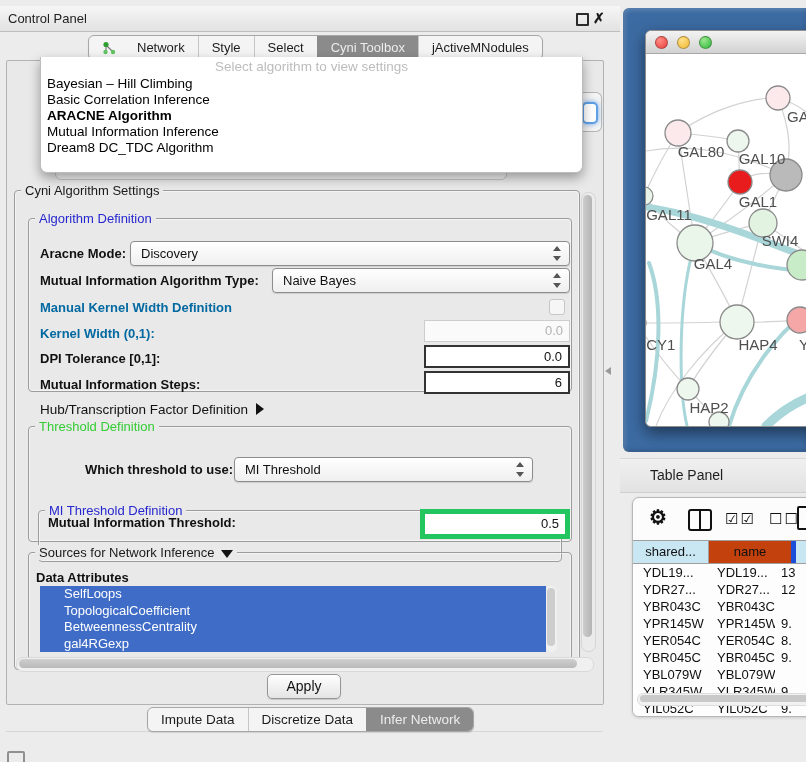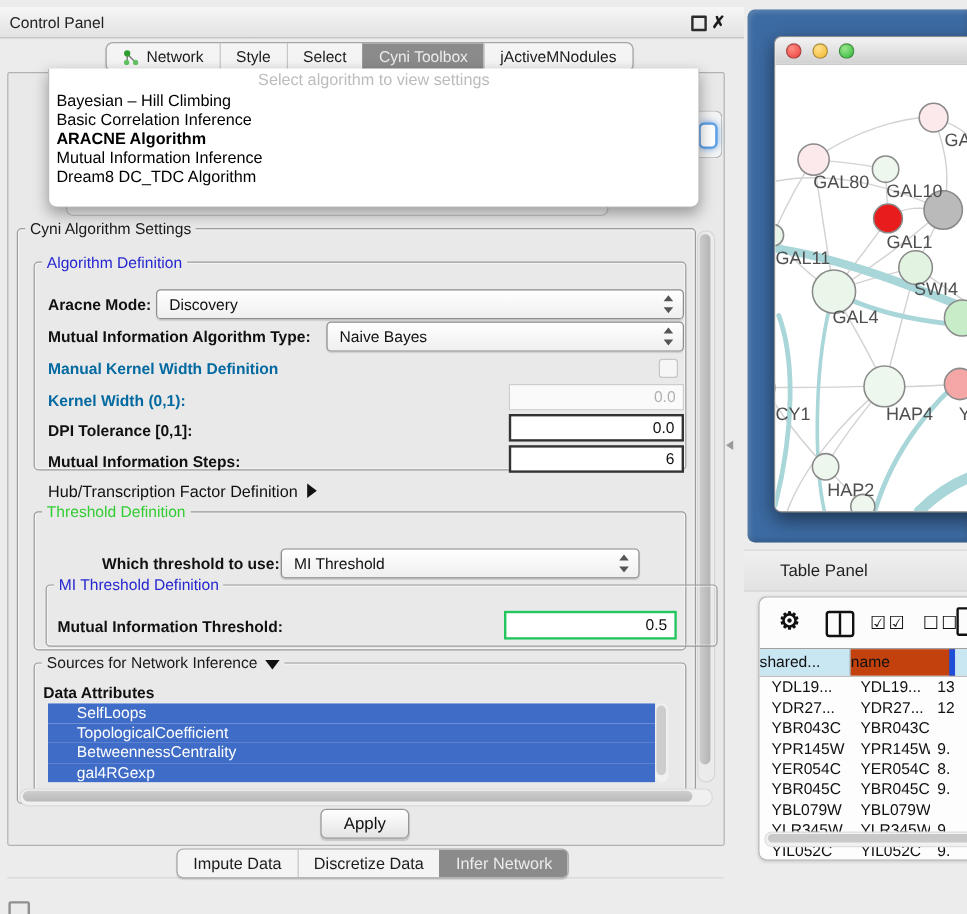--- a/index.html
+++ b/index.html
@@ -9,21 +9,21 @@
 
   
   .titlebar{left:0;top:6px;width:620px;height:25px;background:linear-gradient(#f6f6f6,#e2e2e2);
             border-bottom:1px solid #bdbdbd;}
   .titlebar .title{position:absolute;left:8px;top:0;line-height:25px;font-size:13px;color:#222;}
   .float-icon{position:absolute;left:576px;top:7px;width:9px;height:9px;border:2px solid #2b2b2b;border-radius:1px;}
   .close-icon{position:absolute;left:593px;top:4px;font-size:14px;font-weight:bold;color:#1a1a1a;}
 
   .seg-bar{display:flex;height:23px;background:#f4f4f4;border:1px solid #a6a6a6;border-radius:6px;
            overflow:hidden;box-shadow:0 1px 1px rgba(0,0,0,.12);}
-  .seg{padding:0 13px;line-height:23px;font-size:13px;color:#1c1c1c;border-left:1px solid #c6c6c6;white-space:nowrap;display:flex;align-items:center;gap:6px;}
+  .seg{padding:0 13px;line-height:23px;font-size:13px;color:#1c1c1c;border-left:1px solid #c6c6c6;white-space:nowrap;display:flex;align-items:center;gap:21px;}
   .seg:first-child{border-left:none;}
   .seg.sel{background:#8b8b8b;color:#ececec;border-left-color:#8b8b8b;}
   .top-tabs{left:88px;top:35px;}
   .bottom-tabs{left:147px;top:707px;}
   .bottom-tabs .seg{font-size:13.5px;}
 
   .content-box{left:6px;top:60px;width:596px;height:643px;background:#e9e9e9;border:1px solid #b2b2b2;border-radius:2px;}
   .panel-bottom-line{left:6px;top:731px;width:597px;height:0;border-top:1px solid #d6d6d6;}
 
   
@@ -49,21 +49,21 @@
 
   .combo{position:absolute;height:23px;border:1px solid #8d8d8d;border-radius:4px;
          background:linear-gradient(#ffffff,#efefef);box-shadow:0 1px 1px rgba(0,0,0,.12);}
   .combo .val{position:absolute;left:10px;top:0;line-height:23px;font-size:13px;color:#111;white-space:nowrap;}
   .spin{position:absolute;right:8px;top:4px;width:9px;height:15px;}
   .spin:before,.spin:after{content:"";position:absolute;left:1px;border-left:4px solid transparent;border-right:4px solid transparent;}
   .spin:before{top:0;border-bottom:5px solid #555;}
   .spin:after{bottom:0;border-top:5px solid #555;}
 
   .nfield{position:absolute;background:#fff;font-size:13px;color:#111;text-align:right;line-height:20px;padding-right:6px;}
-  .nfield.plain{border:2px solid #22c55e;}
+  .nfield.plain{border:5px solid #22c55e;}
   .nfield.strong{border:2px solid #333;}
   .nfield.dis{border:1px solid #cdcdcd;color:#b2b2b2;background:#fafafa;}
 
   .checkbox.dis{position:absolute;width:14px;height:14px;border:1px solid #c6c6c6;border-radius:3px;background:#f6f6f6;}
 
   .tri-right{display:inline-block;width:0;height:0;border-top:6px solid transparent;border-bottom:6px solid transparent;border-left:8px solid #111;margin-left:8px;vertical-align:-1px;}
   .tri-down{display:inline-block;width:0;height:0;border-left:6px solid transparent;border-right:6px solid transparent;border-top:8px solid #111;margin-left:6px;vertical-align:-1px;}
   .vscroll{left:581px;top:192px;width:13px;height:458px;background:#ebebeb;border:1px solid #d6d6d6;border-radius:7px;}
   .vscroll .thumb{position:absolute;left:1px;top:2px;width:9px;height:442px;background:linear-gradient(90deg,#cccccc,#b4b4b4);border-radius:6px;}
   .hscroll{left:16px;top:657px;width:576px;height:13px;background:#f0f0f0;border:1px solid #d9d9d9;border-radius:7px;}
@@ -109,21 +109,21 @@
   .tp-toolbar{position:relative;height:42px;}
   .gear{position:absolute;left:16px;top:7px;font-size:20px;font-weight:bold;color:#111;}
   .split-ic{position:absolute;left:55px;top:11px;width:20px;height:18px;border:2px solid #111;border-radius:3px;}
   .split-ic:after{content:"";position:absolute;left:9px;top:0;width:2px;height:18px;background:#111;}
   .cb-pair{position:absolute;top:12px;font-size:15px;color:#111;letter-spacing:2px;}
   .cb-checked{left:92px;}
   .cb-unchecked{left:136px;}
   .doc-ic{position:absolute;left:164px;top:8px;width:14px;height:20px;border:2px solid #111;border-radius:2px;}
   .doc-ic:after{content:"";position:absolute;right:-2px;top:-2px;width:0;height:0;border-left:6px solid transparent;border-bottom:6px solid #fcfcfc;box-shadow:-1px 1px 0 #111;}
   .tp-head{display:flex;height:22px;border-top:1px solid #9f9f9f;border-bottom:1px solid #9f9f9f;font-size:13px;color:#111;}
-  .th{line-height:21px;box-sizing:border-box;}
+  .th{line-height:21px;text-align:center;box-sizing:border-box;}
   .th0{width:76px;background:#c9e6f3;border-right:1px solid #9f9f9f;}
   .th1{width:87px;background:#c2410c;border-right:5px solid #1d4ed8;}
   .th2{flex:1;background:#c9e6f3;}
   .trow{display:flex;height:17px;line-height:17px;font-size:13px;color:#101010;background:#fdfdfd;white-space:nowrap;}
   .c0{width:66px;padding-left:10px;overflow:hidden;}
   .c1{width:58px;padding-left:8px;overflow:hidden;}
   .c2{flex:1;padding-left:6px;overflow:hidden;}
   .tp-hscroll{position:absolute;left:4px;top:195px;width:190px;height:11px;background:#f1f1f1;border:1px solid #ddd;border-radius:6px;}
   .tp-hscroll .thumb{position:absolute;left:2px;top:1px;width:178px;height:7px;background:#c9c9c9;border-radius:5px;}
 
@@ -221,21 +221,21 @@
   </span>
 
   <div class="abs groupbox" style="left:28px;top:426px;width:542px;height:114px;">
     <span class="legend green">Threshold Definition</span>
   </div>
   <span class="lbl" style="left:85px;top:462px;">Which threshold to use:</span>
   <div class="combo" style="left:234px;top:457px;width:297px;">
     <span class="val">MI Threshold</span>
       <span class="spin"></span>
   </div>
-  <div class="abs groupbox" style="left:38px;top:487px;width:522px;height:50px;padding-left:36px;">
+  <div class="abs groupbox" style="left:38px;top:510px;width:522px;height:50px;">
     <span class="legend blue">MI Threshold Definition</span>
   </div>
   <span class="lbl" style="left:48px;top:515px;">Mutual Information Threshold:</span>
   <span class="nfield plain" style="left:420px;top:509px;width:134px;height:20px;">0.5</span>
 
   <div class="abs groupbox" style="left:28px;top:552px;width:542px;height:106px;">
     <span class="legend">
       <span>Sources for Network Inference</span><span class="tri-down"></span>
     </span>
   </div>

